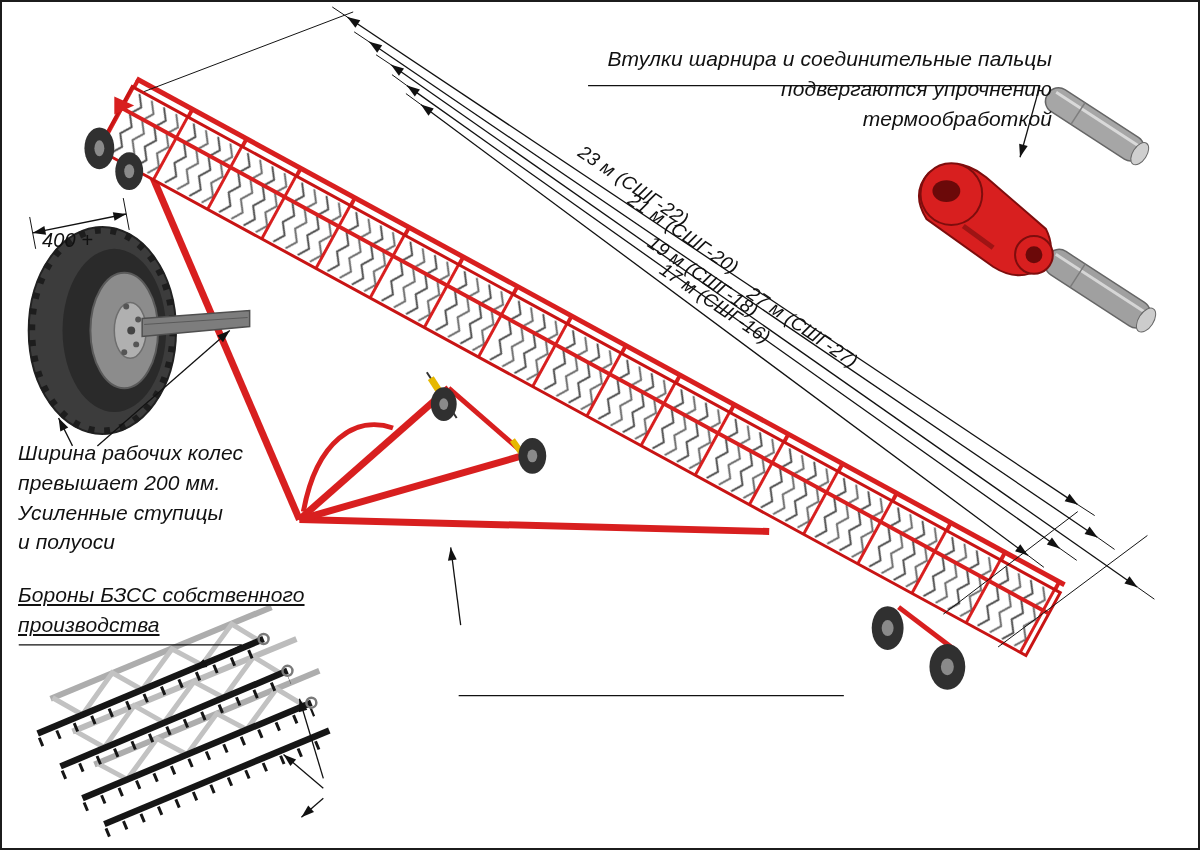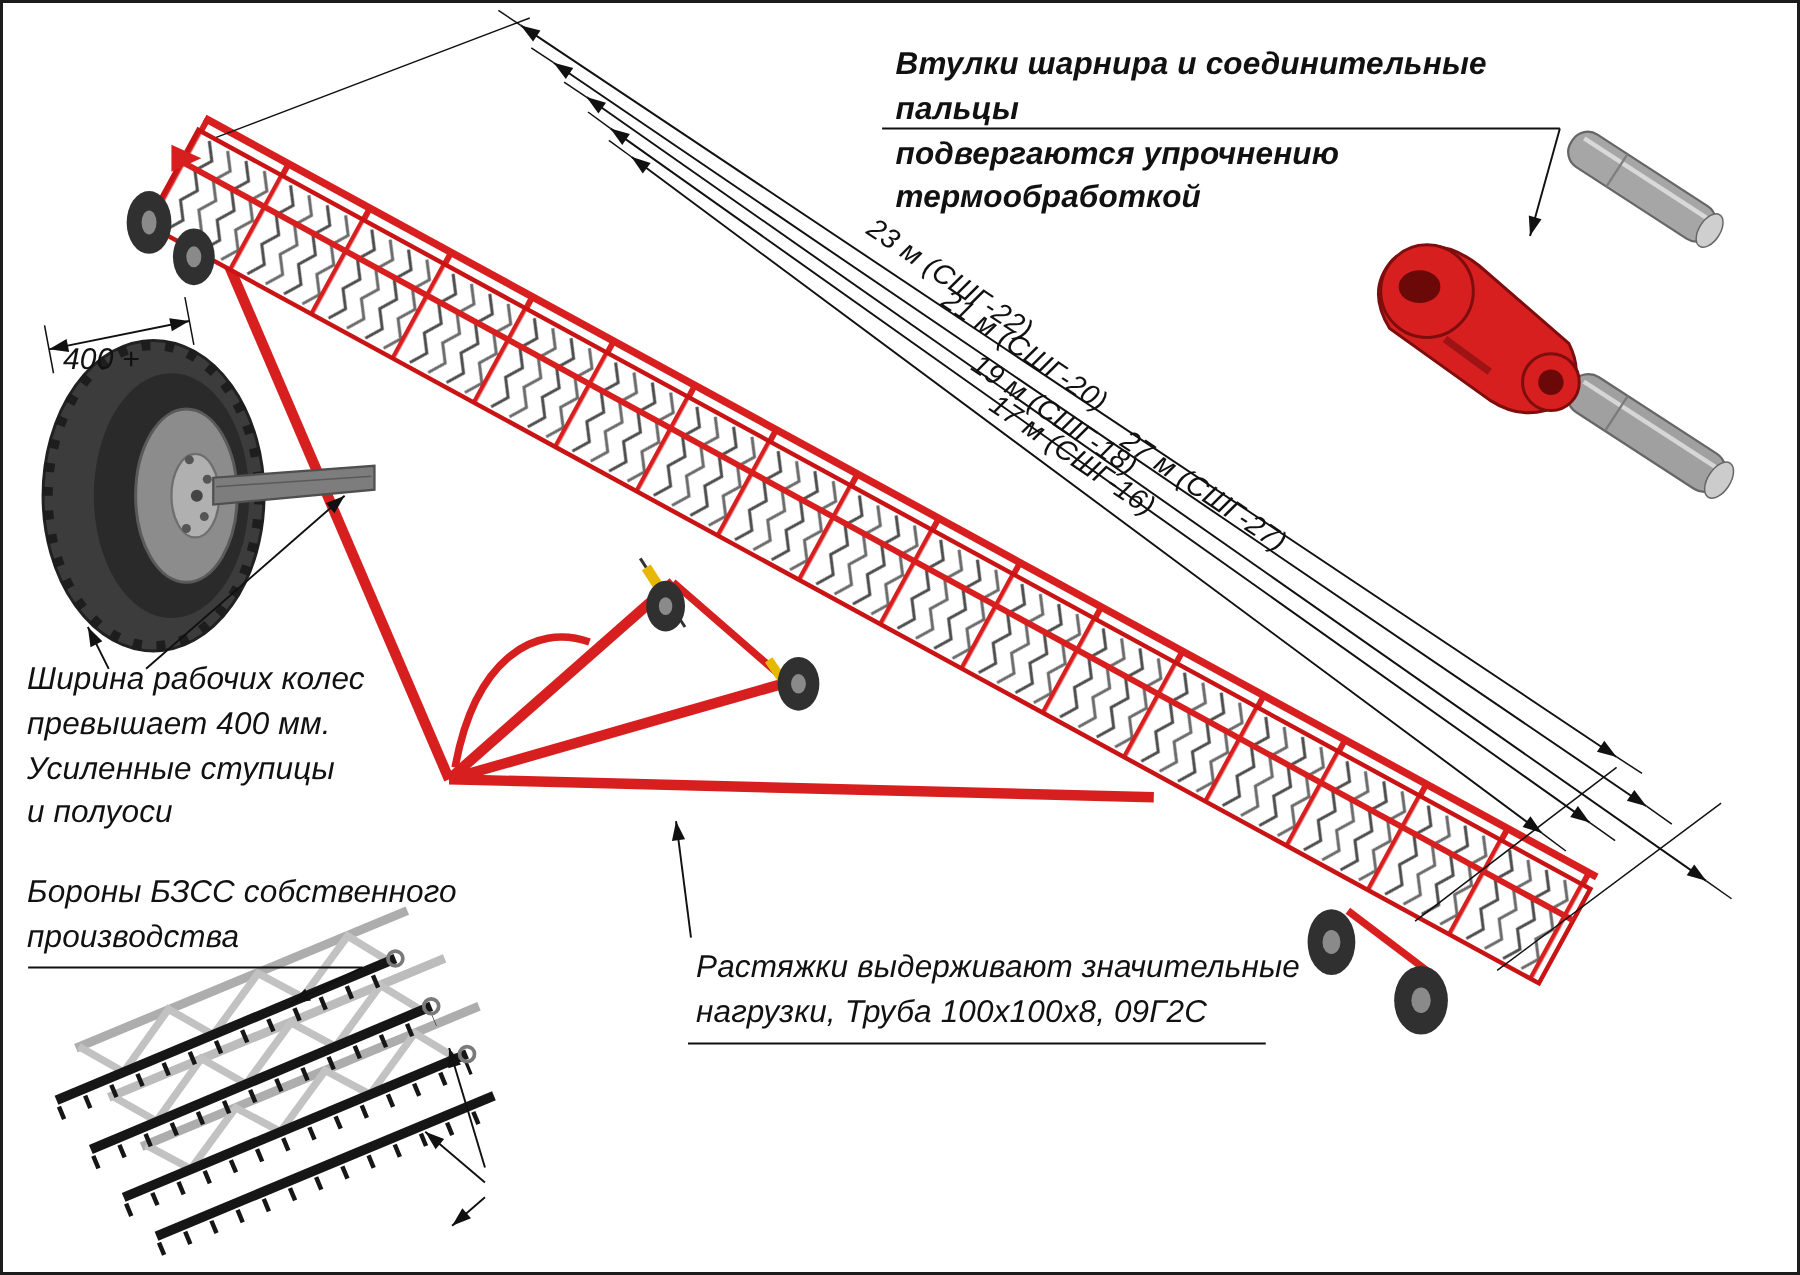--- a/index.html
+++ b/index.html
@@ -202,30 +202,28 @@
       <line x1="458" y1="697" x2="845" y2="697"></line>
     </g>
 
     <g stroke="#111" stroke-width="1.3">
       <line x1="322" y1="780" x2="298" y2="700" marker-end="url(#arrE)"></line>
       <line x1="322" y1="790" x2="282" y2="756" marker-end="url(#arrE)"></line>
       <line x1="322" y1="800" x2="300" y2="819" marker-end="url(#arrE)"></line>
     </g>
   </svg>
 
-  <div class="note" style="left:595px;top:26px;width:455px;text-align:left;font-weight:bold;">Втулки шарнира и соединительные пальцы
+  <div class="note" style="left:595px;top:42px;width:455px;text-align:right;">Втулки шарнира и соединительные пальцы
 подвергаются упрочнению термообработкой</div>
 
   <div class="note small" style="left:40px;top:192px;">400 +</div>
 
   <div class="note" style="left:16px;top:436px;">Ширина рабочих колес
-превышает 400 мм.
+превышает 200 мм.
 Усиленные ступицы
 и полуоси</div>
 
-  <div class="note" style="left:16px;top:578px;">Бороны БЗСС собственного
+  <div class="note" style="left:16px;top:578px;text-decoration:underline;">Бороны БЗСС собственного
 производства</div>
 
-  <div class="note" style="left:462px;top:628px;">Растяжки выдерживают значительные
-нагрузки, Труба 100х100х8, 09Г2С</div>
 
 
 </div>
 
 </body></html>

